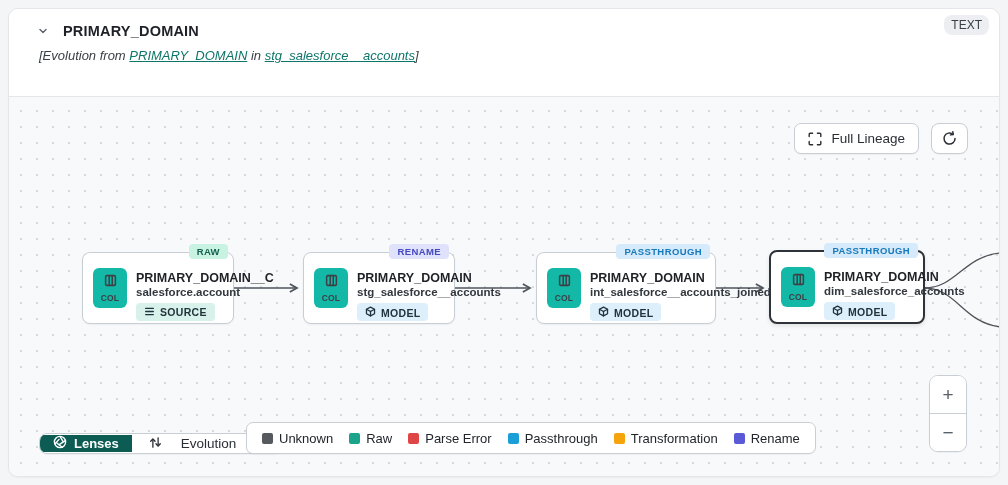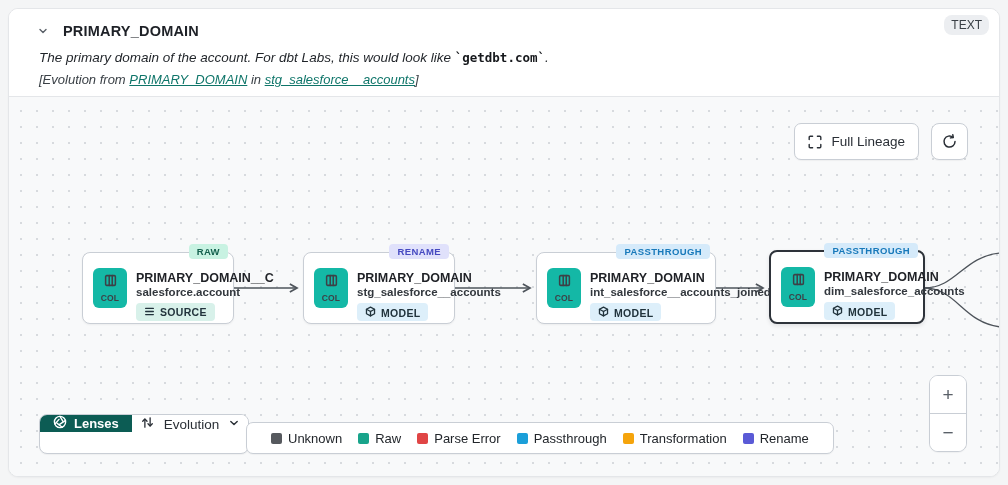--- a/index.html
+++ b/index.html
@@ -27,21 +27,21 @@
   .canvas { position:relative; width:100%; height:382px; background:#f8f9fa;
             border-top:1px solid #e4e6e9;
             background-image:radial-gradient(#d7dade 1px, rgba(0,0,0,0) 1.2px);
             background-size:16px 16px; background-position:4px 6px; }
 
   .edges { position:absolute; inset:0; pointer-events:none; }
 
   
   .toolbar { position:absolute; top:26px; right:31px; display:flex; gap:12px; }
   .btn { display:flex; align-items:center; gap:9px; background:#fff; border:1px solid #c9ced5;
-         border-radius:7px; padding:10px 13px; font-size:13.5px; font-weight:500; color:#2a2f36;
+         border-radius:7px; padding:4px 13px; font-size:13.5px; font-weight:500; color:#2a2f36;
          cursor:pointer; box-shadow:0 1px 1px rgba(20,24,28,.04); }
   .btn-icon-only { padding:6px 9px; border-radius:8px; }
   .btn svg { display:block; }
 
   
   .node { position:absolute; top:155px; height:72px; background:#fff;
           border:1px solid #c9ced5; border-radius:8px; display:flex; align-items:center;
           gap:9px; padding:8px 10px; box-shadow:0 1px 2px rgba(20,24,28,.05); cursor:pointer; }
   .node.selected { border:2px solid #2e333a; top:153px; height:74px;
                    box-shadow:0 2px 4px rgba(20,24,28,.10); }
@@ -57,31 +57,31 @@
                 letter-spacing:.3px; color:#21333c; }
   .kind-source { background:#d8f1ea;justify-content:center; }
   .kind-model  { background:#ddeffa;align-items:flex-end; }
   .status-badge { position:absolute; top:-9px; right:5px; padding:2px 8px; border-radius:4px;
                   font-size:9.5px; font-weight:700; letter-spacing:.4px; }
   .status-raw         { background:#c8f2e2; color:#14604e; }
   .status-rename      { background:#e0e1fb; color:#4549c0; }
   .status-passthrough { background:#d5eafa; color:#1879ba; }
 
   
-  .lenses-group { position:absolute; left:30px; bottom:24px; display:flex; align-items:flex-start;
+  .lenses-group { position:absolute; left:30px; bottom:24px; display:flex; align-items:center;
                   border:1px solid #c9ced5; border-radius:8px; background:#fff; overflow:hidden;
-                  box-shadow:0 1px 1px rgba(20,24,28,.04); height:40px; }
+                  box-shadow:0 1px 1px rgba(20,24,28,.04); height:21px; }
   .lenses-btn { display:flex; align-items:center; gap:7px; background:#0c5c54; color:#fff;
                 font-size:13px; font-weight:600; padding:0 13px; cursor:pointer; border:none; }
-  .lens-select { display:flex; align-items:center; gap:9px; padding:0 8px; background:#fff;
+  .lens-select { display:flex; align-items:center; gap:18px; padding:0 16px; background:#fff;
                  cursor:pointer; font-size:13.5px; font-weight:500; color:#2a2f36; border:none; }
 
   
   .legend { position:absolute; left:237px; bottom:24px; height:32px; display:flex; align-items:center;
-            gap:16px; background:#fff; border:1px solid #c9ced5; border-radius:7px; padding:0 24px;
+            gap:16px; background:#fff; border:1px solid #c9ced5; border-radius:7px; padding:0 15px;
             box-shadow:0 1px 1px rgba(20,24,28,.04); }
   .legend-item { display:flex; align-items:center; gap:6px; font-size:13px; font-weight:500; color:#22262b; }
   .legend-swatch { width:11px; height:11px; border-radius:2px; flex:0 0 auto; }
 
   
   .zoomctl { position:absolute; right:32px; bottom:26px; width:38px; background:#fff;
              border:1px solid #c9ced5; border-radius:9px; overflow:hidden;
              box-shadow:0 1px 1px rgba(20,24,28,.04); display:flex; flex-direction:column; }
   .zoomctl button { background:#fff; border:none; height:37px; font-size:19px; color:#5a6068;
                     cursor:pointer; line-height:1; }
@@ -97,21 +97,20 @@
   <div class="hdr">
     <div class="hdr-row">
       <button class="chev-btn" aria-label="collapse">
         <svg width="12" height="12" viewBox="0 0 12 12" class="ic">
             <polyline points="3,4.5 6,7.5 9,4.5"></polyline>
           </svg>
       </button>
       <div class="hdr-title">PRIMARY_DOMAIN</div>
     </div>
     <div class="type-badge">TEXT</div>
-    <div class="desc"><span>The primary domain of the account. For dbt Labs, this would look like </span><code>`getdbt.com`</code><span>.</span></div>
     <div class="inherited"><span>[Evolution from </span><a>PRIMARY_DOMAIN</a><span> in </span><a>stg_salesforce__accounts</a><span>]</span></div>
   </div>
 
   <div class="canvas">
 
     <svg class="edges" width="992" height="382" viewBox="0 0 992 382">
       <defs>
         <marker id="arrow" markerWidth="9" markerHeight="9" refX="7" refY="4.5" orient="auto">
           <path d="M1.5,1.5 L7,4.5 L1.5,7.5" fill="none" stroke="#4e545b" stroke-width="1.3"></path>
         </marker>

